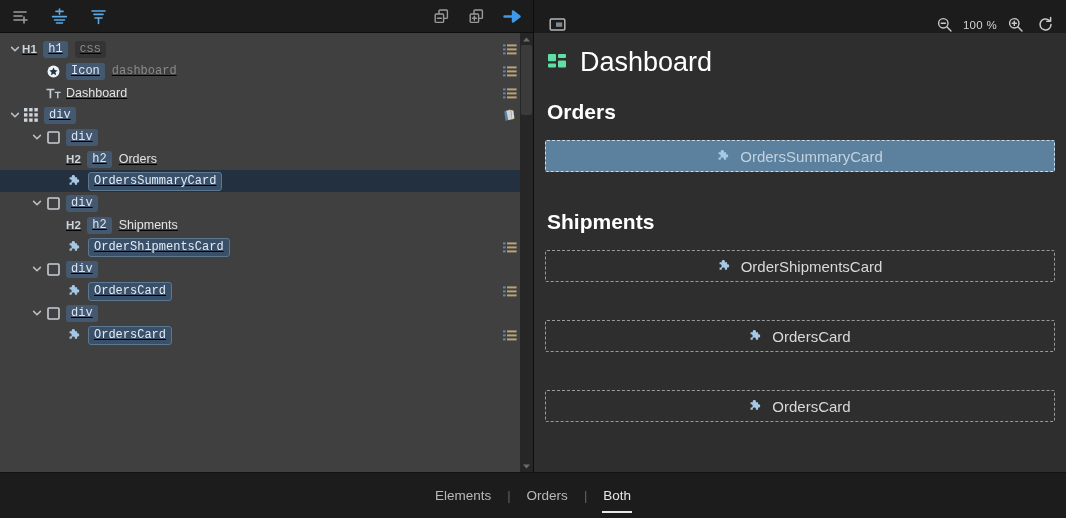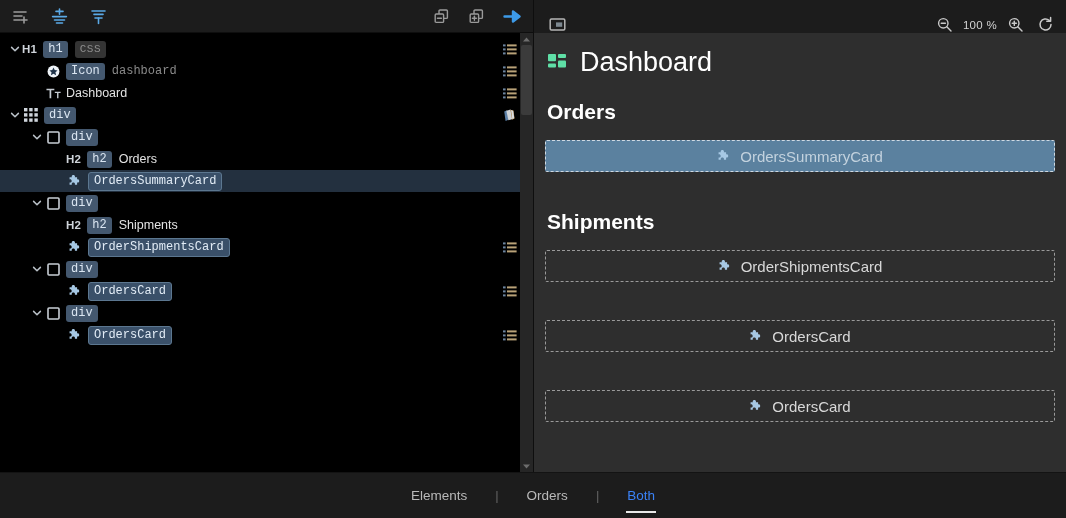--- a/index.html
+++ b/index.html
@@ -26,22 +26,22 @@
     width: 30px; height: 24px; display: flex; align-items: center; justify-content: center;
     cursor: pointer; border-radius: 2px;
   }
   .tb-spacer { flex: 1 1 auto; }
 
   
   .body { display: flex; flex: 1 1 auto; min-height: 0; }
 
   
   .tree-pane {
-    width: 533px; background: #000000; position: relative;
-    display: flex; flex-direction: column; min-height: 0;
+    width: 533px; background: #404040; position: relative;
+    display: flex; flex-direction: column; min-height: 0; text-decoration: underline;
   }
   .tree-scroll { flex: 1 1 auto; overflow: hidden; position: relative; padding-top: 5px; }
   .row {
     height: 22px; display: flex; align-items: center;
     position: relative; padding-right: 16px; cursor: pointer;
     font-size: 12.5px; color: #d6d6d6; white-space: nowrap;
   }
   .row.selected { background: #23303f; }
   .twisty {
     width: 14px; height: 22px; display: flex; align-items: center; justify-content: center;
@@ -106,28 +106,28 @@
   .pv-card {
     height: 32px; border: 1px dashed #9a9a9a; border-radius: 2px;
     display: flex; align-items: center; justify-content: center; gap: 9px;
     font-size: 15px; color: #d8d8d8; margin-bottom: 38px; cursor: pointer;
   }
   .pv-card.selected { background: #5b819f; border: 1px dashed #cfd9e2; color: #c3d2de; }
 
   
   .tabbar {
     height: 46px; flex: 0 0 46px; background: #1c1c1c;
-    display: flex; align-items: center; justify-content: center; gap: 12px;
+    display: flex; align-items: center; justify-content: center; gap: 0;
     border-top: 1px solid #131313;
   }
   .tab {
     font-size: 13.5px; color: #b9b9b9; padding: 4px 16px 4px 16px;
     cursor: pointer; position: relative;
   }
-  .tab.active { color: #3b82f6; }
+  .tab.active { color: #e5e5e5; }
   .tab.active::after {
     content: ""; position: absolute; left: 15px; right: 15px; bottom: -6px;
     height: 2px; background: #e8e8e8;
   }
   .tab-sep { color: #636363; font-size: 13px; }
   .zoomlabel { font-size: 11.5px; color: #d2d2d2; letter-spacing: .3px; padding: 0 3px; }
 </style>
 </head>
 <body>
 

